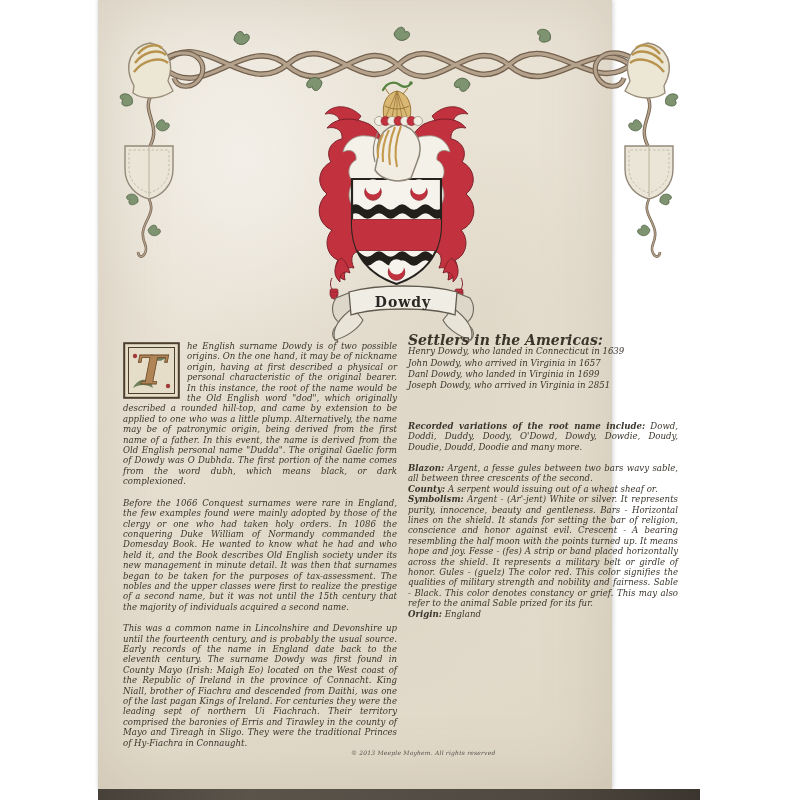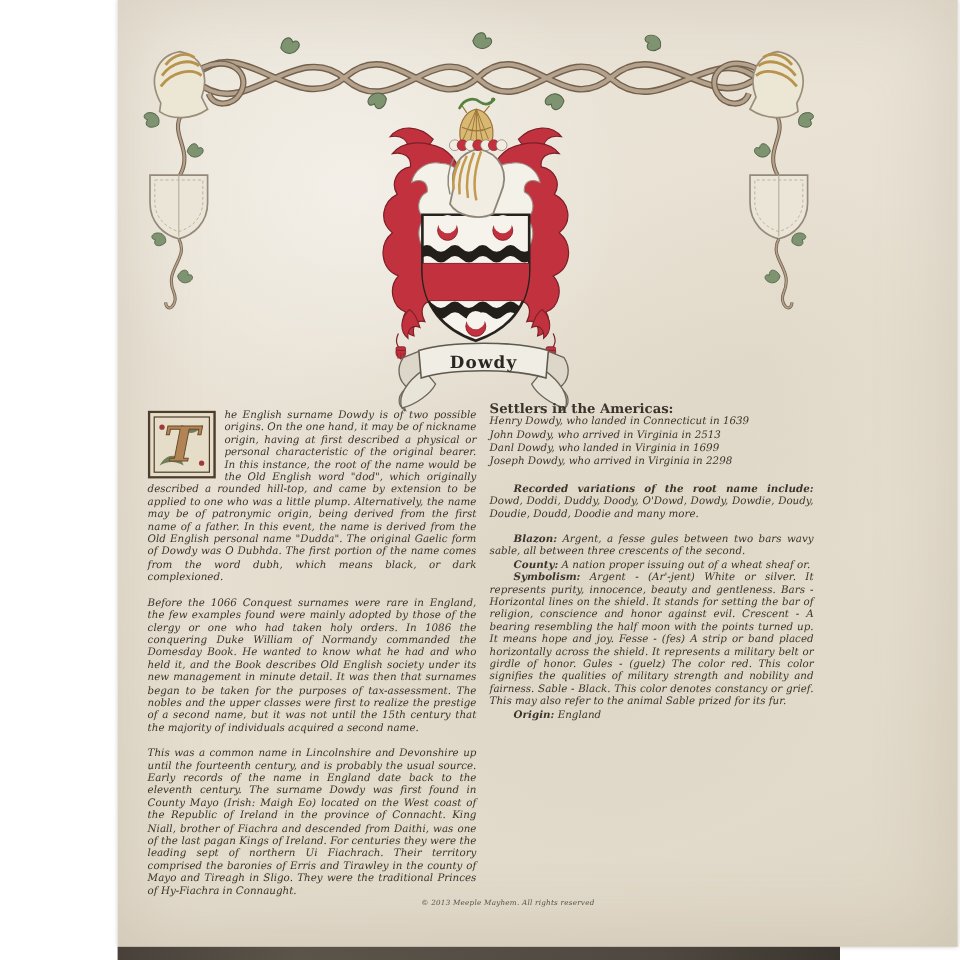--- a/index.html
+++ b/index.html
@@ -2,21 +2,21 @@
 <html><head>
 <meta charset="utf-8">
 <style>
   html,body{margin:0;padding:0;}
   body{
     width:800px;height:800px;position:relative;overflow:hidden;
     background:#ffffff;
     font-family:"DejaVu Serif", serif;
   }
   .sheet{
-    position:absolute;left:98px;top:0;width:700px;height:789px;
+    position:absolute;left:98px;top:0;width:514px;height:789px;
     background:
       radial-gradient(ellipse 60% 45% at 52% 60%, rgba(150,140,118,0.10), transparent 70%),
       radial-gradient(ellipse 50% 40% at 28% 20%, rgba(255,255,255,0.45), transparent 65%),
       radial-gradient(ellipse 45% 35% at 76% 38%, rgba(205,195,172,0.22), transparent 60%),
       linear-gradient(160deg,#ece6da 0%,#e7e0d2 45%,#dfd7c6 100%);
     box-shadow: inset 0 0 70px rgba(140,125,100,0.22), 2px 0 4px rgba(0,0,0,0.12), -1px 0 3px rgba(0,0,0,0.10);
   }
   .table-edge{
     position:absolute;left:98px;top:789px;width:602px;height:11px;
     background:linear-gradient(90deg,#474139,#5a544b 25%,#4e4840 75%,#3a352e);
@@ -26,24 +26,24 @@
   .ropeD{stroke:#73614e;fill:none;}
   .ropeL{stroke:#b5a28c;fill:none;}
   .col{position:absolute;color:#3a342b;}
   .col-left{left:25px;top:341px;width:274px;}
   .col-right{left:310px;top:335px;width:270px;}
   .col p{
     margin:0 0 11px 0;text-align:justify;
     font-style:italic;font-size:8.6px;line-height:10.4px;
   }
   .col p.tight{margin-bottom:0;}
-  .col b{font-weight:bold;margin-left:20px;}
-  .heading{font-weight:bold;font-size:11px;line-height:11.4px;}
+  .col b{font-weight:bold;}
+  .heading{font-weight:bold;font-style:italic;font-size:14px;line-height:11.4px;}
   .settler{font-style:italic;font-size:8.6px;line-height:11.35px;}
-  .settlers{margin-bottom:11px;}
+  .settlers{margin-bottom:29px;}
   .dropcap{float:left;width:57px;height:57px;margin:1px 7px 2px 0;}
   .copyright{
     position:absolute;left:253px;top:749px;
     font-size:6px;font-style:italic;color:#55504a;letter-spacing:0.2px;
   }
 </style>
 </head>
 <body>
 
 <div class="sheet">
@@ -175,35 +175,35 @@
       </svg></span><span>he English surname Dowdy is of two possible origins. On the one hand, it may be of nickname origin, having at first described a physical or personal characteristic of the original bearer. In this instance, the root of the name would be the Old English word "dod", which originally described a rounded hill-top, and came by extension to be applied to one who was a little plump. Alternatively, the name may be of patronymic origin, being derived from the first name of a father. In this event, the name is derived from the Old English personal name "Dudda". The original Gaelic form of Dowdy was O Dubhda. The first portion of the name comes from the word dubh, which means black, or dark complexioned.</span>
     </p>
     <p>Before the 1066 Conquest surnames were rare in England, the few examples found were mainly adopted by those of the clergy or one who had taken holy orders. In 1086 the conquering Duke William of Normandy commanded the Domesday Book. He wanted to know what he had and who held it, and the Book describes Old English society under its new management in minute detail. It was then that surnames began to be taken for the purposes of tax-assessment. The nobles and the upper classes were first to realize the prestige of a second name, but it was not until the 15th century that the majority of individuals acquired a second name.</p>
     <p>This was a common name in Lincolnshire and Devonshire up until the fourteenth century, and is probably the usual source. Early records of the name in England date back to the eleventh century. The surname Dowdy was first found in County Mayo (Irish: Maigh Eo) located on the West coast of the Republic of Ireland in the province of Connacht. King Niall, brother of Fiachra and descended from Daithi, was one of the last pagan Kings of Ireland. For centuries they were the leading sept of northern Ui Fiachrach. Their territory comprised the baronies of Erris and Tirawley in the county of Mayo and Tireagh in Sligo. They were the traditional Princes of Hy-Fiachra in Connaught.</p>
   </div>
 
   <div class="col col-right">
     <div class="heading">Settlers in the Americas:</div>
     <div class="settlers">
       <div class="settler">Henry Dowdy, who landed in Connecticut in 1639</div>
-      <div class="settler">John Dowdy, who arrived in Virginia in 2513</div>
+      <div class="settler">John Dowdy, who arrived in Virginia in 1657</div>
       <div class="settler">Danl Dowdy, who landed in Virginia in 1699</div>
-      <div class="settler">Joseph Dowdy, who arrived in Virginia in 2298</div>
+      <div class="settler">Joseph Dowdy, who arrived in Virginia in 2851</div>
     </div>
     <p>
       <b>Recorded variations of the root name include:</b>
       <span>Dowd, Doddi, Duddy, Doody, O'Dowd, Dowdy, Dowdie, Doudy, Doudie, Doudd, Doodie and many more.</span>
     </p>
     <p class="tight">
       <b>Blazon:</b>
       <span>Argent, a fesse gules between two bars wavy sable, all between three crescents of the second.</span>
     </p>
     <p class="tight">
       <b>County:</b>
-      <span>A nation proper issuing out of a wheat sheaf or.</span>
+      <span>A serpent would issuing out of a wheat sheaf or.</span>
     </p>
     <p class="tight">
       <b>Symbolism:</b>
       <span>Argent - (Ar'-jent) White or silver. It represents purity, innocence, beauty and gentleness. Bars - Horizontal lines on the shield. It stands for setting the bar of religion, conscience and honor against evil. Crescent - A bearing resembling the half moon with the points turned up. It means hope and joy. Fesse - (fes) A strip or band placed horizontally across the shield. It represents a military belt or girdle of honor. Gules - (guelz) The color red. This color signifies the qualities of military strength and nobility and fairness. Sable - Black. This color denotes constancy or grief. This may also refer to the animal Sable prized for its fur.</span>
     </p>
     <p class="tight">
       <b>Origin:</b>
       <span>England</span>
     </p>
   </div>

